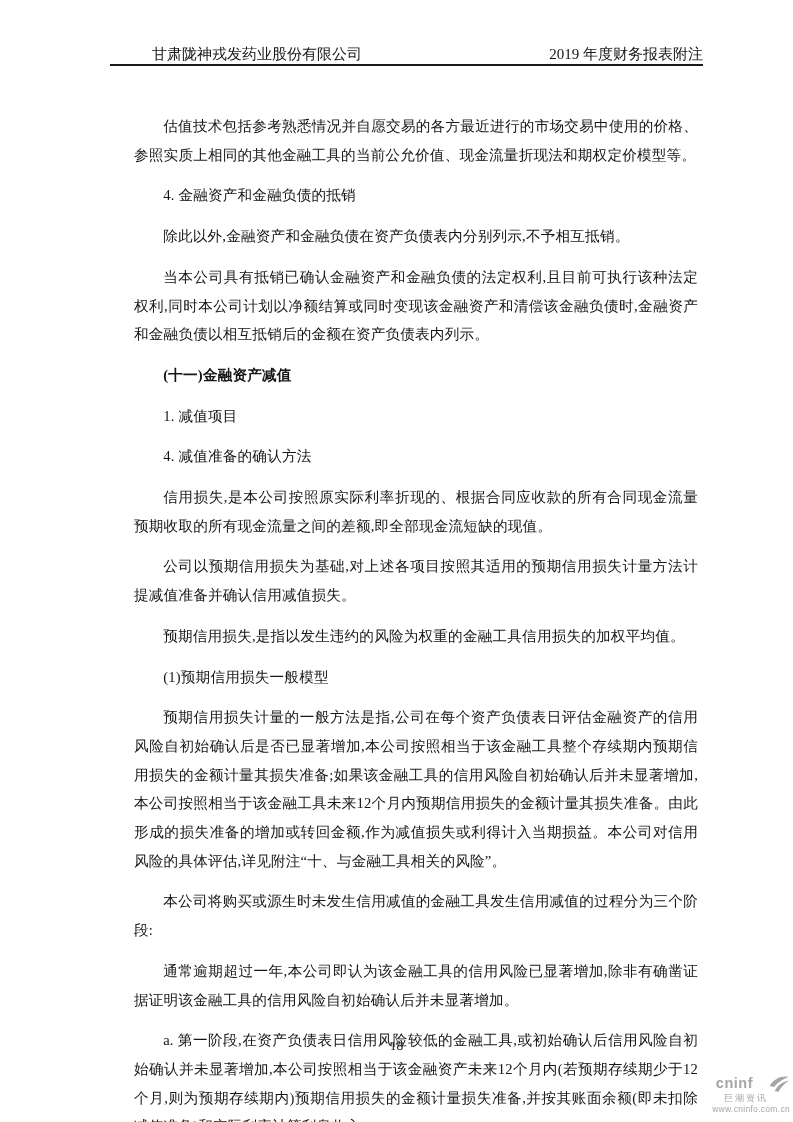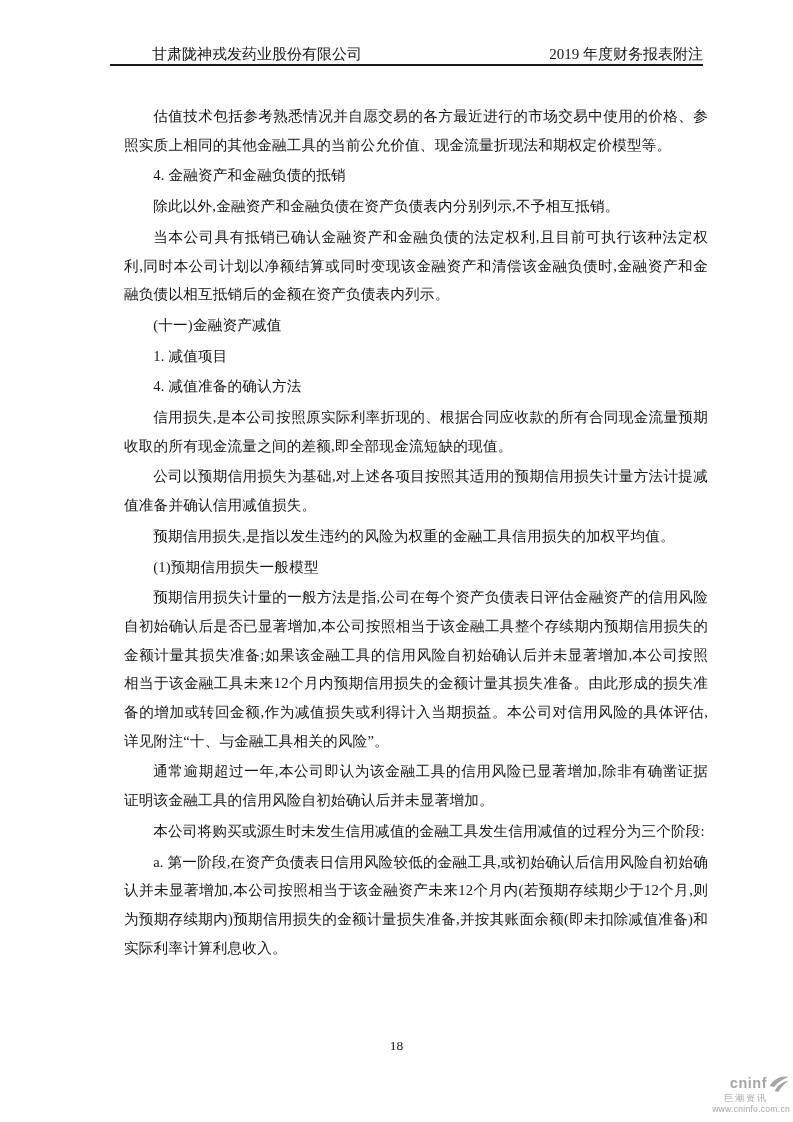--- a/index.html
+++ b/index.html
@@ -33,22 +33,22 @@
   .doc-body {
     position: absolute;
     left: 122px;
     top: 100px;
     width: 588px;
     font-size: 14.6px;
     line-height: 28.7px;
     text-align: justify;
     letter-spacing: 0.2px;
   }
-  .doc-body p { margin: 2px; text-indent: 2em; }
-  .doc-body p.heading { font-weight: 400; }
+  .doc-body p { margin: 12px; text-indent: 2em; }
+  .doc-body p.heading { font-weight: 700; }
   
   .page-number {
     position: absolute;
     left: 0; top: 1038px; width: 100%;
     text-align: center;
     font-size: 13.5px;
   }
   
   .cninfo {
     position: absolute;
@@ -56,21 +56,21 @@
     top: 1075px;
     text-align: right;
     color: #a6a6a6;
     font-family: "Liberation Sans", "DejaVu Sans", sans-serif;
     line-height: 1;
   }
   .cninfo .brand-row {
     display: flex;
     align-items: center;
     justify-content: flex-end;
-    gap: 1px;
+    gap: 15px;
   }
   .cninfo .brand {
     font-weight: 700;
     font-size: 14.5px;
     letter-spacing: 0.5px;
   }
   .cninfo .swirl { width: 22px; height: 17px; display: block; }
   .cninfo .cn-name {
     display: block;
     font-size: 9px;
@@ -101,22 +101,22 @@
       <p class="body">除此以外,金融资产和金融负债在资产负债表内分别列示,不予相互抵销。</p>
       <p class="body">当本公司具有抵销已确认金融资产和金融负债的法定权利,且目前可执行该种法定权利,同时本公司计划以净额结算或同时变现该金融资产和清偿该金融负债时,金融资产和金融负债以相互抵销后的金额在资产负债表内列示。</p>
       <p class="heading">(十一)金融资产减值</p>
       <p class="sub">1. 减值项目</p>
       <p class="sub">4. 减值准备的确认方法</p>
       <p class="body">信用损失,是本公司按照原实际利率折现的、根据合同应收款的所有合同现金流量预期收取的所有现金流量之间的差额,即全部现金流短缺的现值。</p>
       <p class="body">公司以预期信用损失为基础,对上述各项目按照其适用的预期信用损失计量方法计提减值准备并确认信用减值损失。</p>
       <p class="body">预期信用损失,是指以发生违约的风险为权重的金融工具信用损失的加权平均值。</p>
       <p class="sub">(1)预期信用损失一般模型</p>
       <p class="body">预期信用损失计量的一般方法是指,公司在每个资产负债表日评估金融资产的信用风险自初始确认后是否已显著增加,本公司按照相当于该金融工具整个存续期内预期信用损失的金额计量其损失准备;如果该金融工具的信用风险自初始确认后并未显著增加,本公司按照相当于该金融工具未来12个月内预期信用损失的金额计量其损失准备。由此形成的损失准备的增加或转回金额,作为减值损失或利得计入当期损益。本公司对信用风险的具体评估,详见附注“十、与金融工具相关的风险”。</p>
+      <p class="body">本公司将购买或源生时未发生信用减值的金融工具发生信用减值的过程分为三个阶段:</p>
       <p class="body">通常逾期超过一年,本公司即认为该金融工具的信用风险已显著增加,除非有确凿证据证明该金融工具的信用风险自初始确认后并未显著增加。</p>
-      <p class="body">本公司将购买或源生时未发生信用减值的金融工具发生信用减值的过程分为三个阶段:</p>
       <p class="body">a. 第一阶段,在资产负债表日信用风险较低的金融工具,或初始确认后信用风险自初始确认并未显著增加,本公司按照相当于该金融资产未来12个月内(若预期存续期少于12个月,则为预期存续期内)预期信用损失的金额计量损失准备,并按其账面余额(即未扣除减值准备)和实际利率计算利息收入。</p>
     </main>
 
   <div class="page-number">18</div>
 
   <div class="cninfo">
     <span class="brand-row">
       <span class="brand">cninf</span>
       <svg class="swirl" viewBox="0 0 24 20" xmlns="http://www.w3.org/2000/svg">
         <path d="M1 13 C6 4.5 14 0.8 23 2 C16 5.5 9.5 9.5 6.5 14 Z" fill="#a6a6a6"></path>

